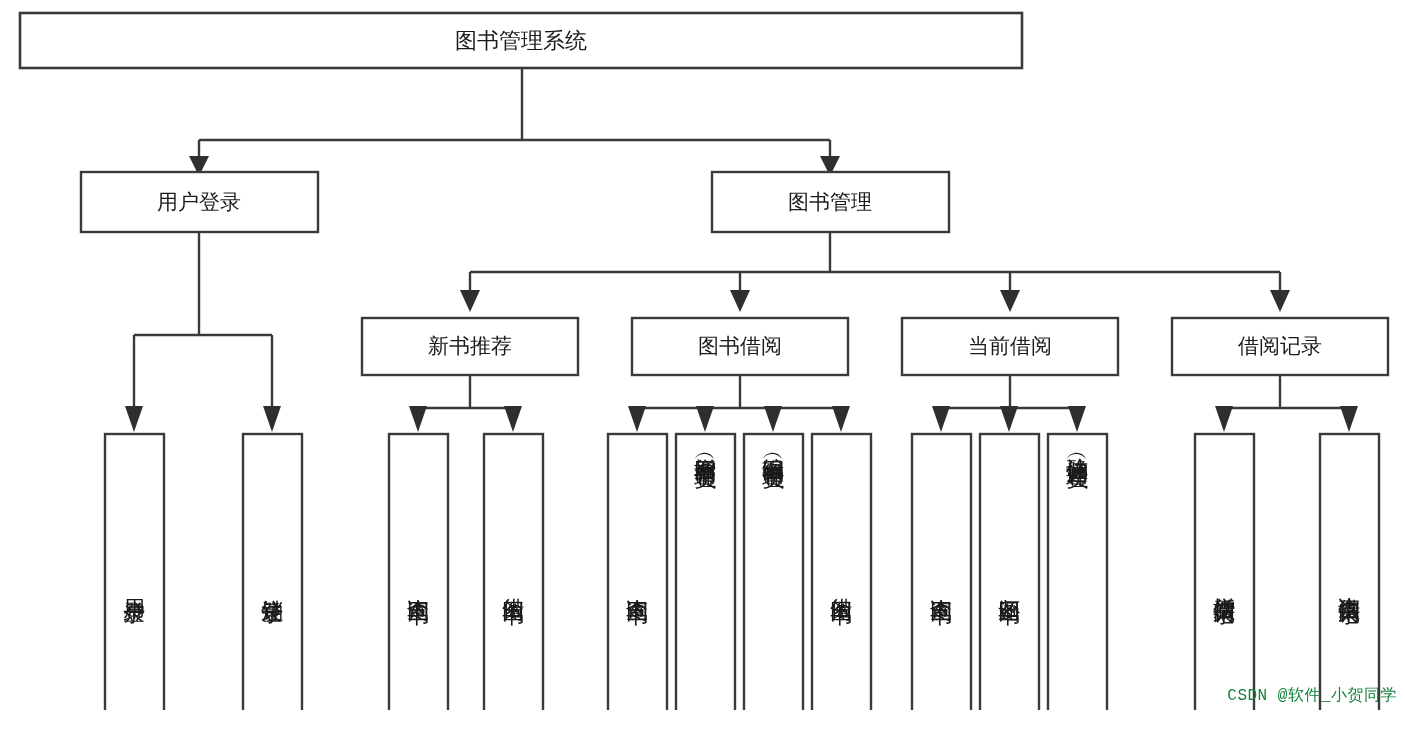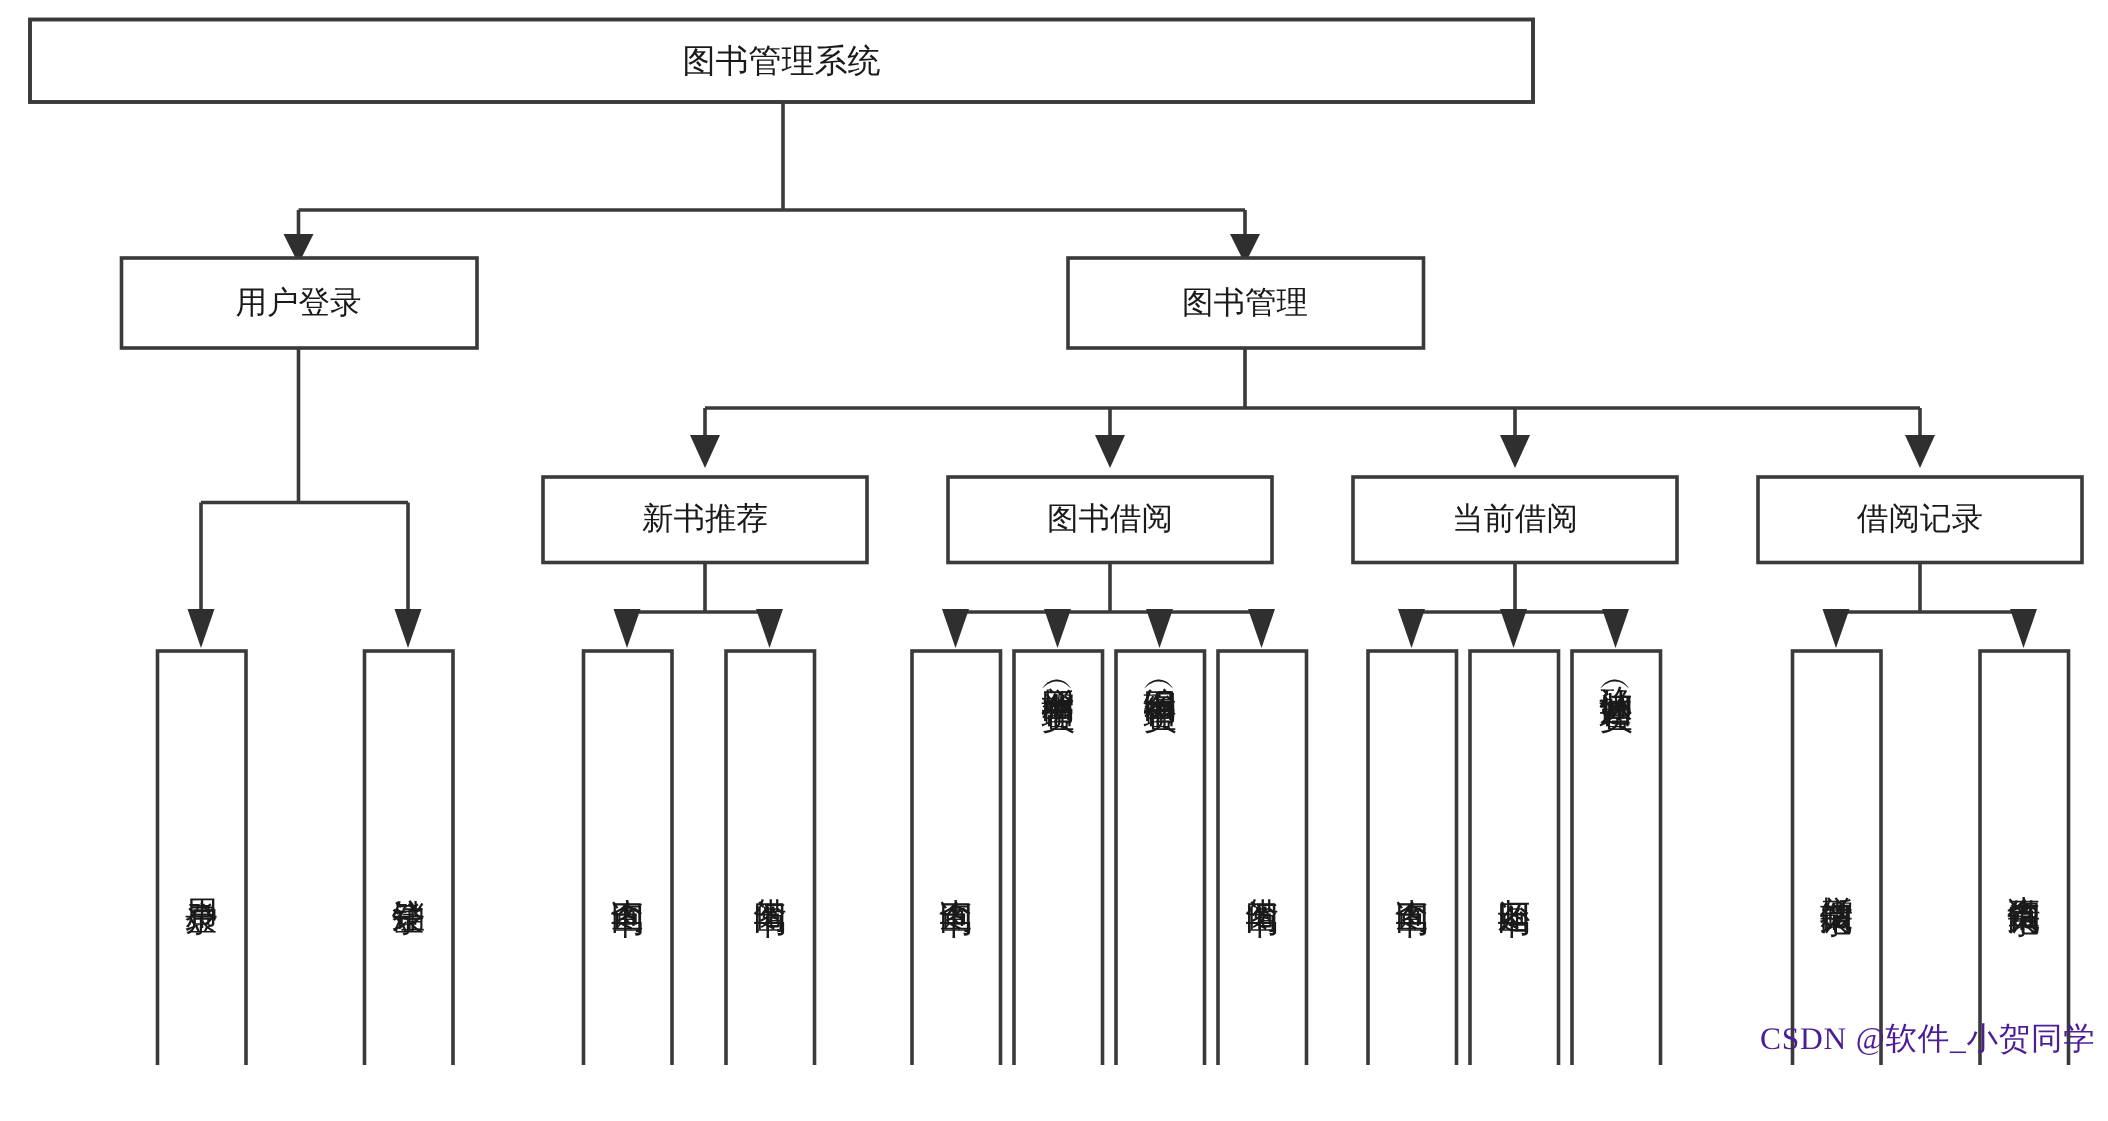--- a/index.html
+++ b/index.html
@@ -70,23 +70,23 @@
     line-height: 1.16;
     color: #1a1a1a;
     letter-spacing: 1.5px;
     white-space: nowrap;
     text-align: center;
   }
   #watermark {
     position: absolute;
     right: 8px;
     bottom: 4px;
-    font-family: Liberation Serif, serif;
-    font-size: 21px;
-    color: #4c1d95;
+    font-family: Liberation Mono, monospace;
+    font-size: 16px;
+    color: #15803d;
     letter-spacing: 0.5px;
     user-select: none;
   }
 </style>
 </head>
 <body>
 
 <div id="diagram-root">
 
   <svg id="tree-svg" viewBox="0 0 1405 747">

